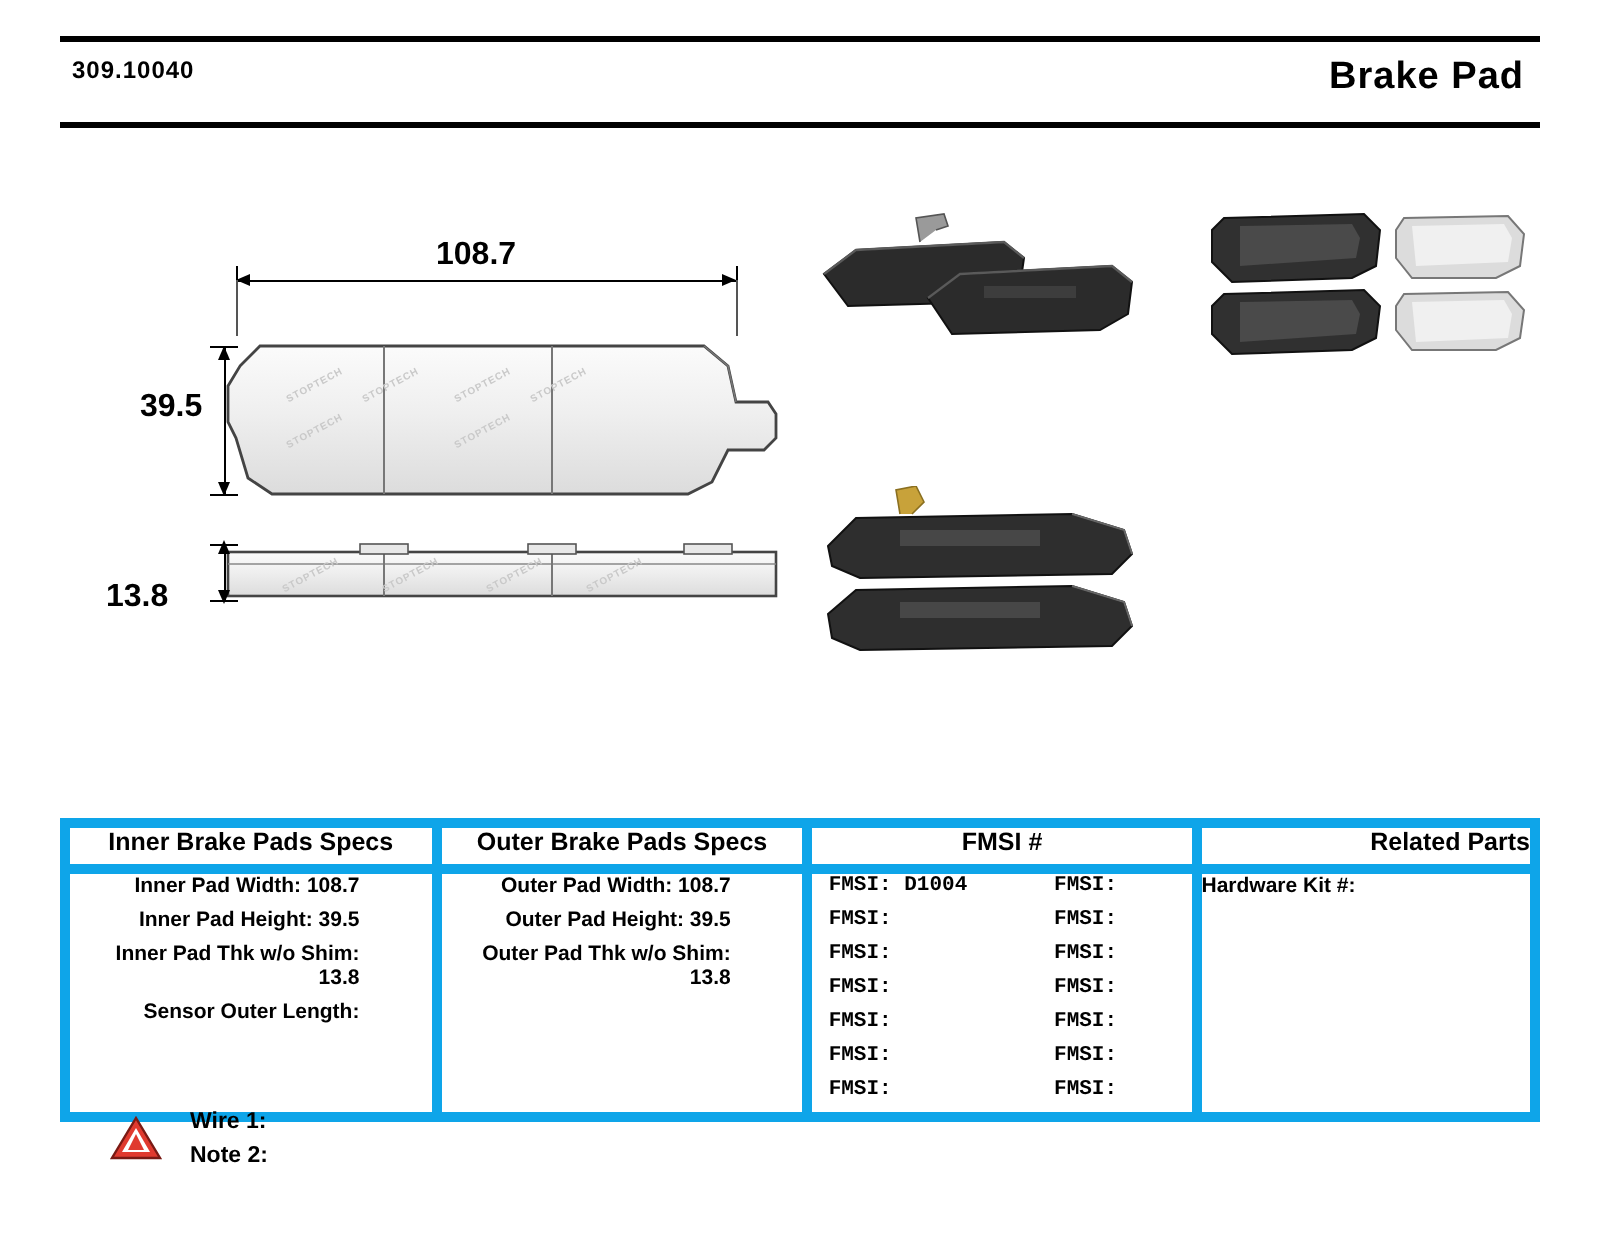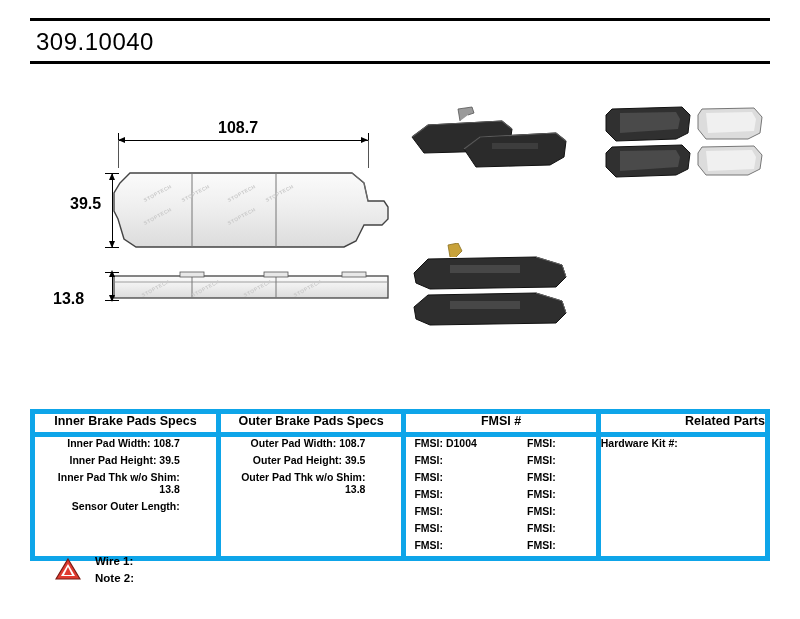--- a/index.html
+++ b/index.html
@@ -1,21 +1,21 @@
 <!DOCTYPE html>
 <html><head>
 <meta charset="utf-8">
 <style>
   html,body{margin:0;padding:0;background:#ffffff;}
   body{width:800px;height:619px;font-family:"Liberation Sans",sans-serif;color:#000;overflow:hidden;position:relative;}
   .page{position:absolute;left:0;top:0;width:800px;height:619px;}
 
   
   .header{position:absolute;left:30px;top:18px;width:740px;height:40px;border-top:3px solid #000;border-bottom:3px solid #000;}
-  .header-left{position:absolute;left:6px;top:7px;font-size:24px;font-weight:normal;letter-spacing:0.5px;}
+  .header-left{position:absolute;left:6px;top:7px;font-size:12px;font-weight:bold;letter-spacing:0.5px;}
   .header-right{position:absolute;right:8px;top:7px;font-size:19px;font-weight:bold;letter-spacing:0.5px;}
 
   
   .dim-area{position:absolute;left:30px;top:95px;width:740px;height:290px;}
 
   .dimline{position:absolute;background:#000;}
   .hline{height:1px;}
   .vline{width:1px;}
   .dim-label{position:absolute;font-size:16px;font-weight:bold;}
 
@@ -25,39 +25,40 @@
   .arrowU{border-left:3px solid transparent;border-right:3px solid transparent;border-bottom:7px solid #000;}
   .arrowD{border-left:3px solid transparent;border-right:3px solid transparent;border-top:7px solid #000;}
 
   
   .spec-table{position:absolute;left:30px;top:409px;width:740px;border:2px solid #000;border-collapse:collapse;}
   .spec-table td,.spec-table th{border:5px solid #0ea5e9;vertical-align:top;padding:0;}
   .th-cell{text-align:center;font-size:12.5px;font-weight:bold;padding:6px 0 6px 0;height:18px;}
   .body-cell{padding:6px 6px 10px 6px;height:104px;margin-left:25px;}
   .row-line{font-size:10.5px;font-weight:bold;margin:0 0 5px 0;}
   .right-al{text-align:right;padding-right:36px;}
-  .fmsi-grid{display:flex;}
+  .fmsi-grid{display:flex;font-family:Liberation Mono, monospace;}
   .fmsi-col{flex:1;}
   .fmsi-col .row-line{padding-left:8px;}
   .fmsi-col2 .row-line{padding-left:26px;}
 
   
   .notes{position:absolute;left:55px;top:555px;width:300px;}
   .note-line{font-size:11.5px;font-weight:bold;margin-bottom:5px;padding-left:40px;}
   .warn-icon{position:absolute;left:0;top:2px;}
 
   .pad-label{position:absolute;font-size:5px;color:#c9c9c9;font-weight:bold;letter-spacing:0.5px;}
 </style>
 </head>
 <body>
 
 <div class="page">
 
   <div class="header">
     <div class="header-left">309.10040</div>
+    <div class="header-right">Brake Pad</div>
   </div>
 
   <div class="dim-area">
 
     <div class="dim-label" style="left:188px;top:24px;">108.7</div>
     <div class="dimline hline" style="left:88px;top:45px;width:250px;"></div>
     <div class="arrowL" style="left:88px;top:42px;"></div>
     <div class="arrowR" style="left:331px;top:42px;"></div>
     <div class="dimline vline" style="left:88px;top:38px;height:14px;"></div>
     <div class="dimline vline" style="left:338px;top:38px;height:14px;"></div>

